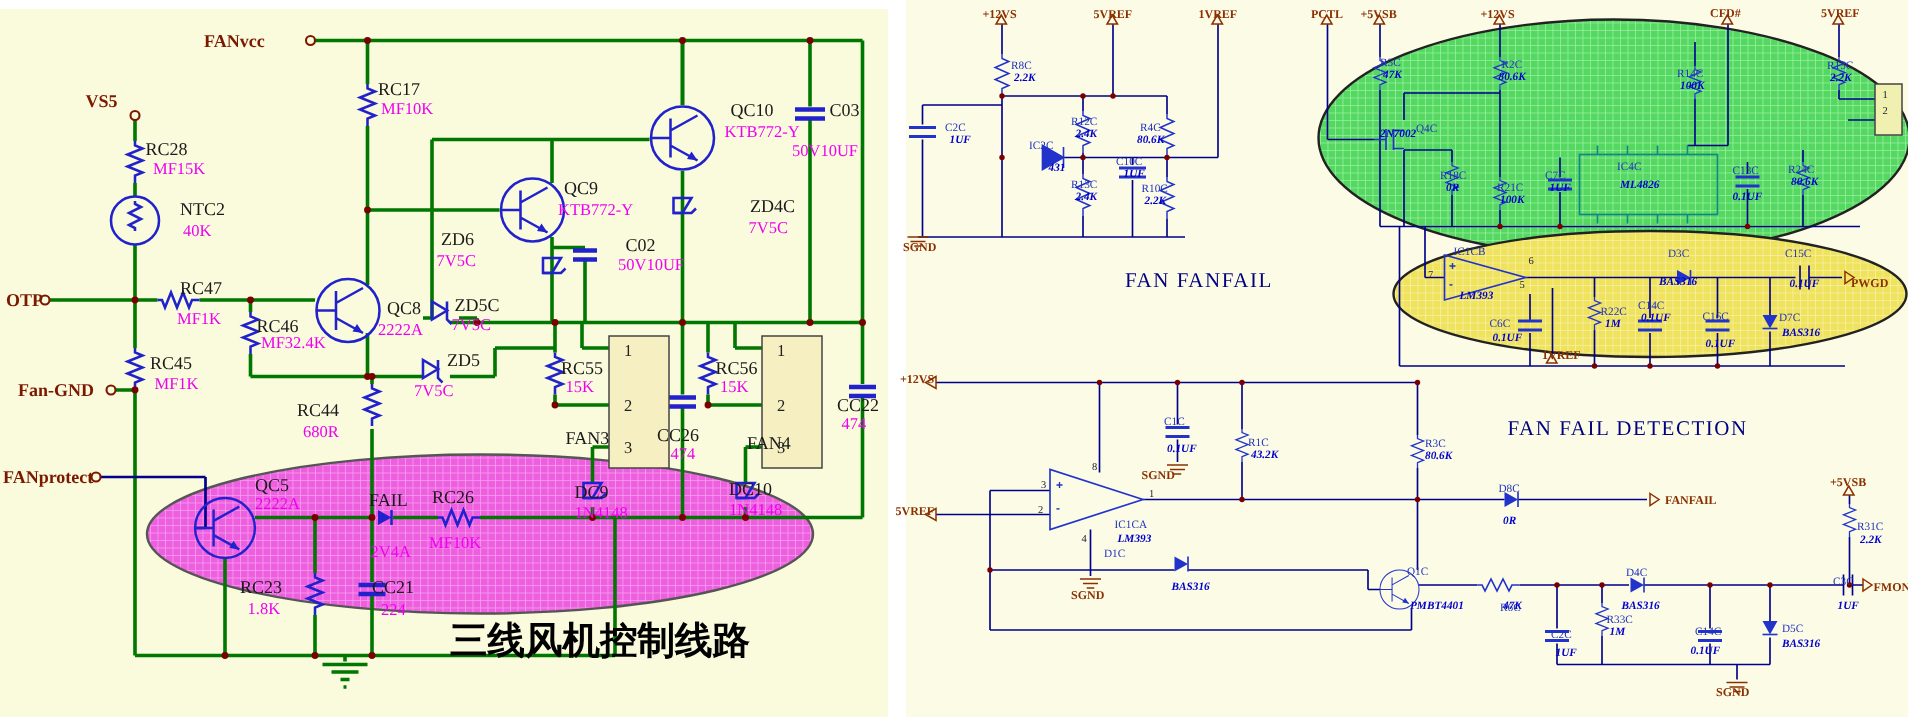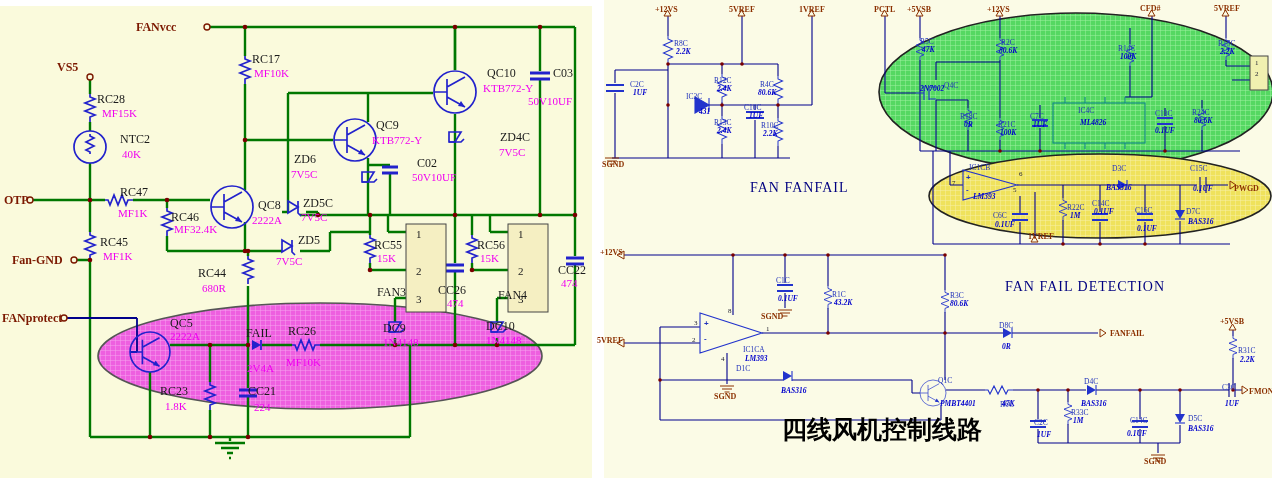--- a/index.html
+++ b/index.html
@@ -349,20 +349,21 @@
 <span class="lb rf" style="left:170px;top:316px">QC5</span>
 <span class="lb vl" style="left:170px;top:330px">2222A</span>
 <span class="lb rf" style="left:246px;top:326px">FAIL</span>
 <span class="lb vl" style="left:247px;top:362px">2V4A</span>
 <span class="lb rf" style="left:288px;top:324px">RC26</span>
 <span class="lb vl" style="left:286px;top:356px">MF10K</span>
 <span class="lb rf" style="left:160px;top:384px">RC23</span>
 <span class="lb vl" style="left:165px;top:400px">1.8K</span>
 <span class="lb rf" style="left:248px;top:384px">CC21</span>
 <span class="lb vl" style="left:254px;top:401px">224</span>
+<span class="lb title-cn" style="left:300px;top:410px">三线风机控制线路</span>
 
 <span class="lb pt2" style="left:655px;top:5px">+12VS</span>
 <span class="lb pt2" style="left:729px;top:5px">5VREF</span>
 <span class="lb pt2" style="left:799px;top:5px">1VREF</span>
 <span class="lb pt2" style="left:874px;top:5px">PCTL</span>
 <span class="lb pt2" style="left:907px;top:5px">+5VSB</span>
 <span class="lb pt2" style="left:987px;top:5px">+12VS</span>
 <span class="lb pt2" style="left:1140px;top:4px">CFD#</span>
 <span class="lb pt2" style="left:1214px;top:4px">5VREF</span>
 <span class="lb pt2" style="left:602px;top:160px">SGND</span>
@@ -474,15 +475,14 @@
 <span class="lb rf2" style="left:1084px;top:377px">D4C</span>
 <span class="lb vl2" style="left:1081px;top:399px">BAS316</span>
 <span class="lb rf2" style="left:1130px;top:416px">C14C</span>
 <span class="lb vl2" style="left:1127px;top:429px">0.1UF</span>
 <span class="lb rf2" style="left:1188px;top:414px">D5C</span>
 <span class="lb vl2" style="left:1188px;top:424px">BAS316</span>
 <span class="lb rf2" style="left:1222px;top:383px">C3C</span>
 <span class="lb vl2" style="left:1225px;top:399px">1UF</span>
 <span class="lb pt2" style="left:1249px;top:387px">FMON1</span>
 <span class="lb pt2" style="left:1144px;top:457px">SGND</span>
-<span class="lb title-cn" style="left:782px;top:413px">四线风机控制线路</span>
 
 </div>
 
 </body></html>

